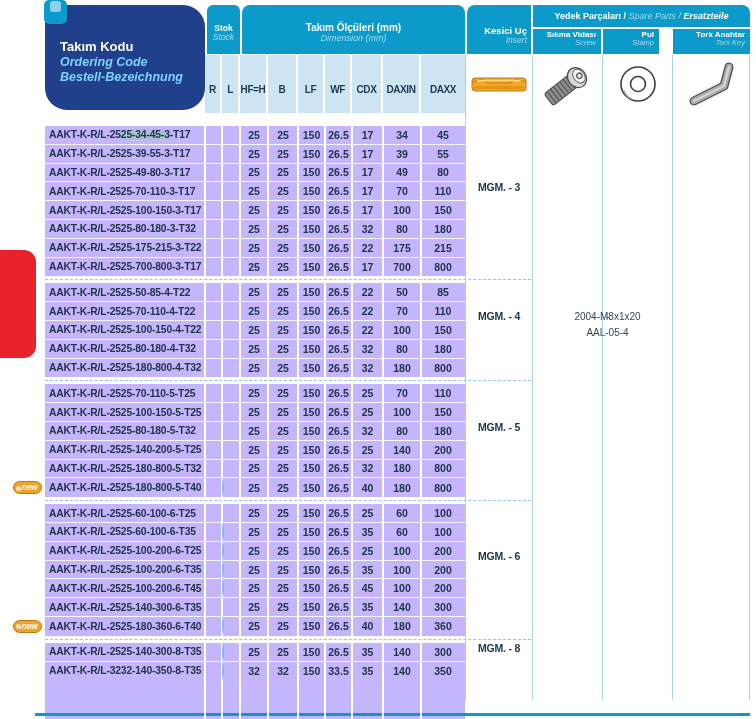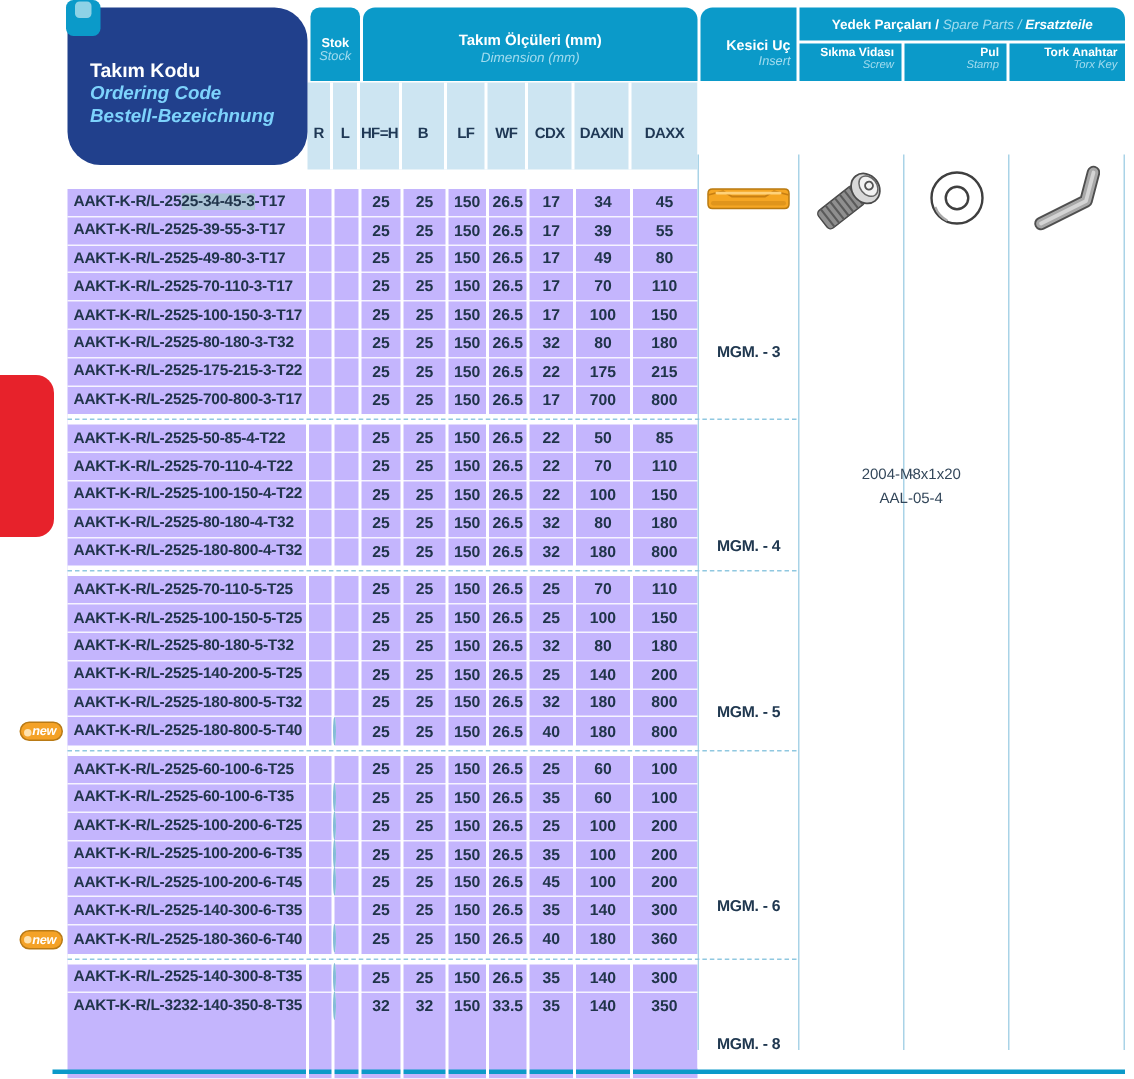--- a/index.html
+++ b/index.html
@@ -38,39 +38,39 @@
   .insert-header { left:467px; top:5px; width:64px; height:49px; border-radius:8px 0 0 0;
                  text-align:right; padding:21px 4px 0 0; font-weight:bold; }
   .insert-header .l1 { font-size:9.5px; line-height:10px; }
   .insert-header .l2 { font-size:8.5px; line-height:9px; }
   .insert-header .l3 { font-size:6.2px; line-height:8px; }
   .spare-band { left:533px; top:5px; width:217px; height:22px; border-radius:0 8px 0 0;
                  text-align:center; padding-top:6px; font-size:9px; font-weight:bold; }
   .part-header { top:29px; height:25px; text-align:right; padding:2px 5px 0 0; font-weight:bold;
                  font-size:8px; line-height:8px; }
   .screw-header { left:533px; width:68px; }
-  .pul-header   { left:603px; width:68px; }
+  .pul-header   { left:603px; width:56px; }
   .torx-header  { left:673px; width:77px; }
   .part-header .l2 { font-size:7.5px; }
   .part-header .l3 { font-size:7.2px;text-align:right; }
   .torx-header .l3 { font-size:5.5px; letter-spacing:-0.2px; }
 
   
   .subheader { position:absolute; left:205px; top:55px; width:260px; height:58px;
                background:#cde5f2; display:grid;
                grid-template-columns:17px 18px 28px 30px 27px 27px 31px 38px 44px; }
   .subheader > div { display:flex; align-items:center; justify-content:center;
                padding-top:10px; box-sizing:border-box; border-right:2px solid #fff;
                font-weight:bold; font-size:10px; letter-spacing:-0.4px; color:#1f3855; }
   .subheader > div:last-child { border-right:none; }
 
   
   .right-panel { position:absolute; left:465px; top:55px; width:285px; height:657px;
                  background:#fff; z-index:1; }
-  .rcol { position:absolute; top:0; bottom:12px; border-left:1px solid #a9d3e7; box-sizing:border-box;margin-top:48px; }
+  .rcol { position:absolute; top:0; bottom:12px; border-left:1px solid #a9d3e7; box-sizing:border-box; }
   .insert-col { left:0; width:67px; }
   .screw-col  { left:67px; width:70px; }
   .pul-col    { left:137px; width:70px; }
   .torx-col   { left:207px; width:78px; border-right:1px solid #a9d3e7; }
   .pic { height:58px; display:flex; align-items:center; justify-content:center; }
   .mgm { position:absolute; width:100%; text-align:center; font-weight:bold;
          font-size:10.5px; color:#203850; letter-spacing:-0.2px; }
   .spare-val { position:absolute; width:100%; text-align:center; font-size:10px;
          color:#33475a; }
 

